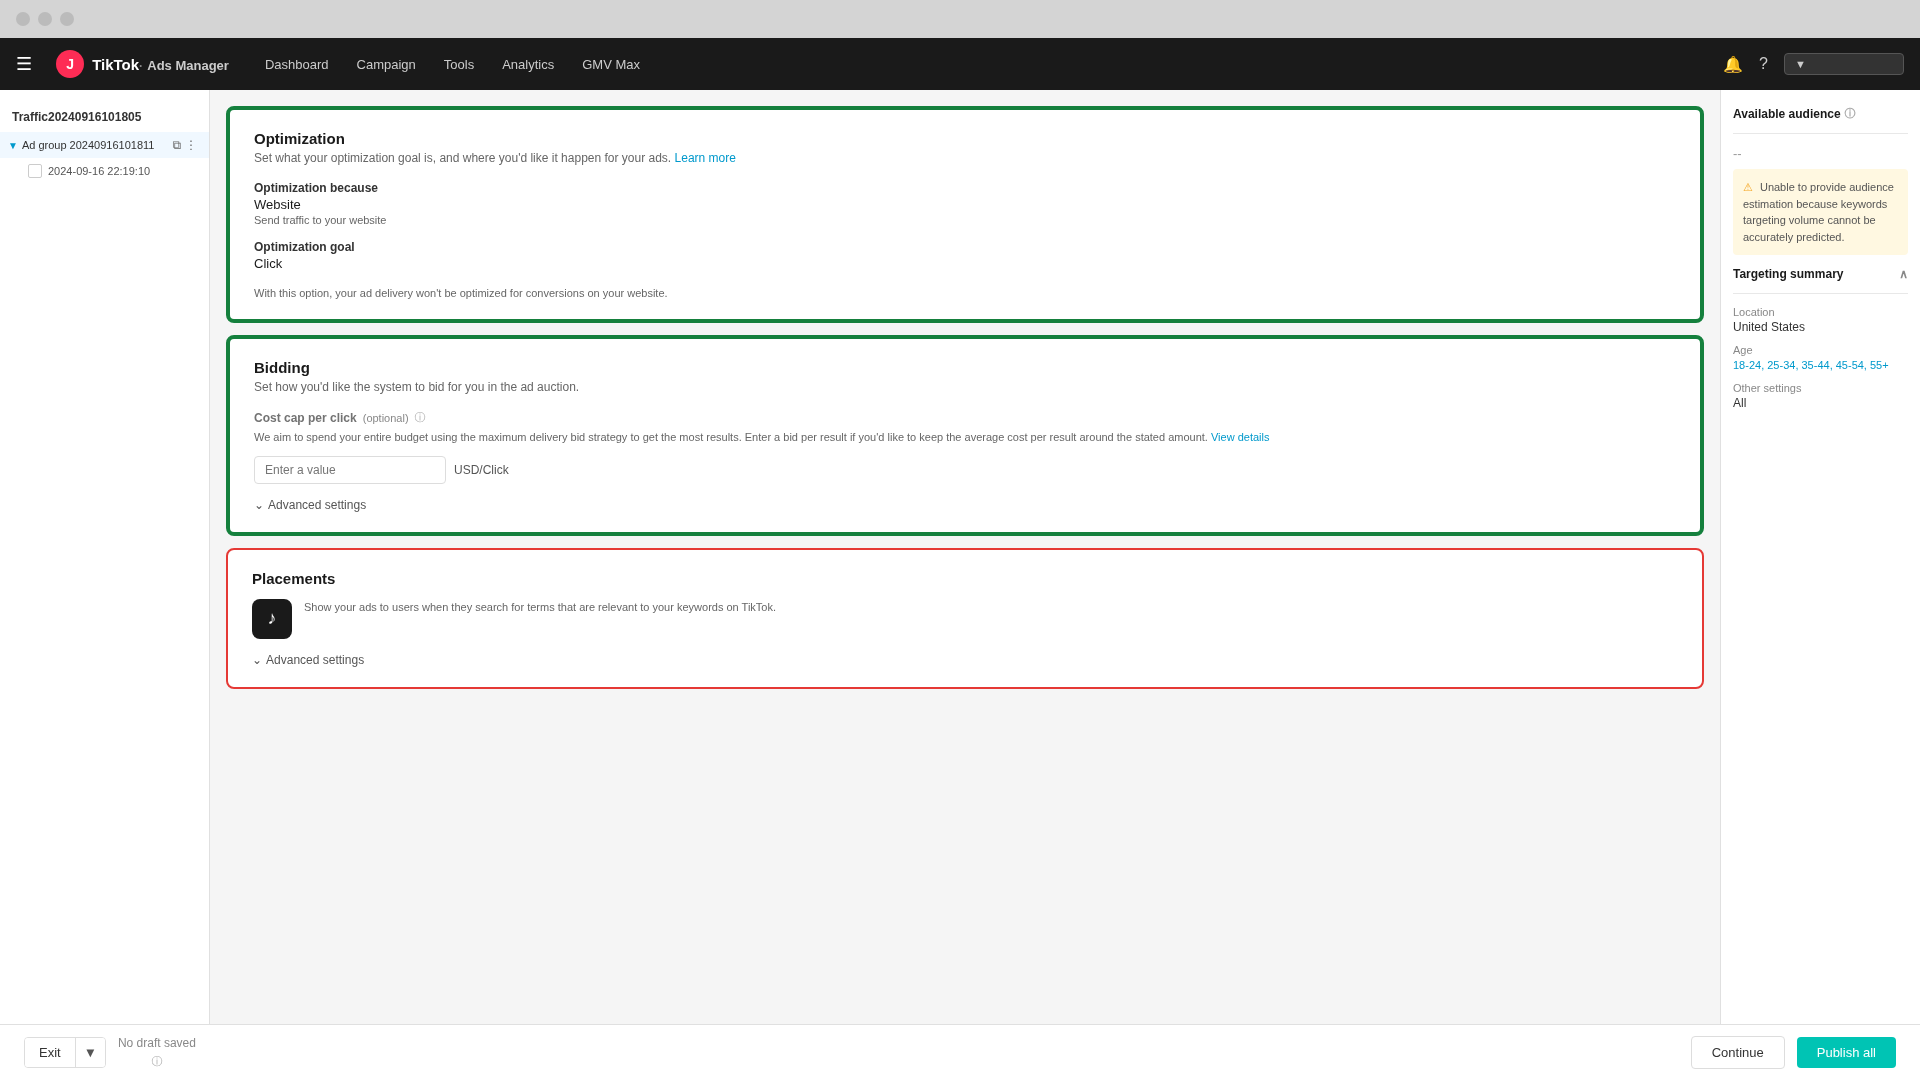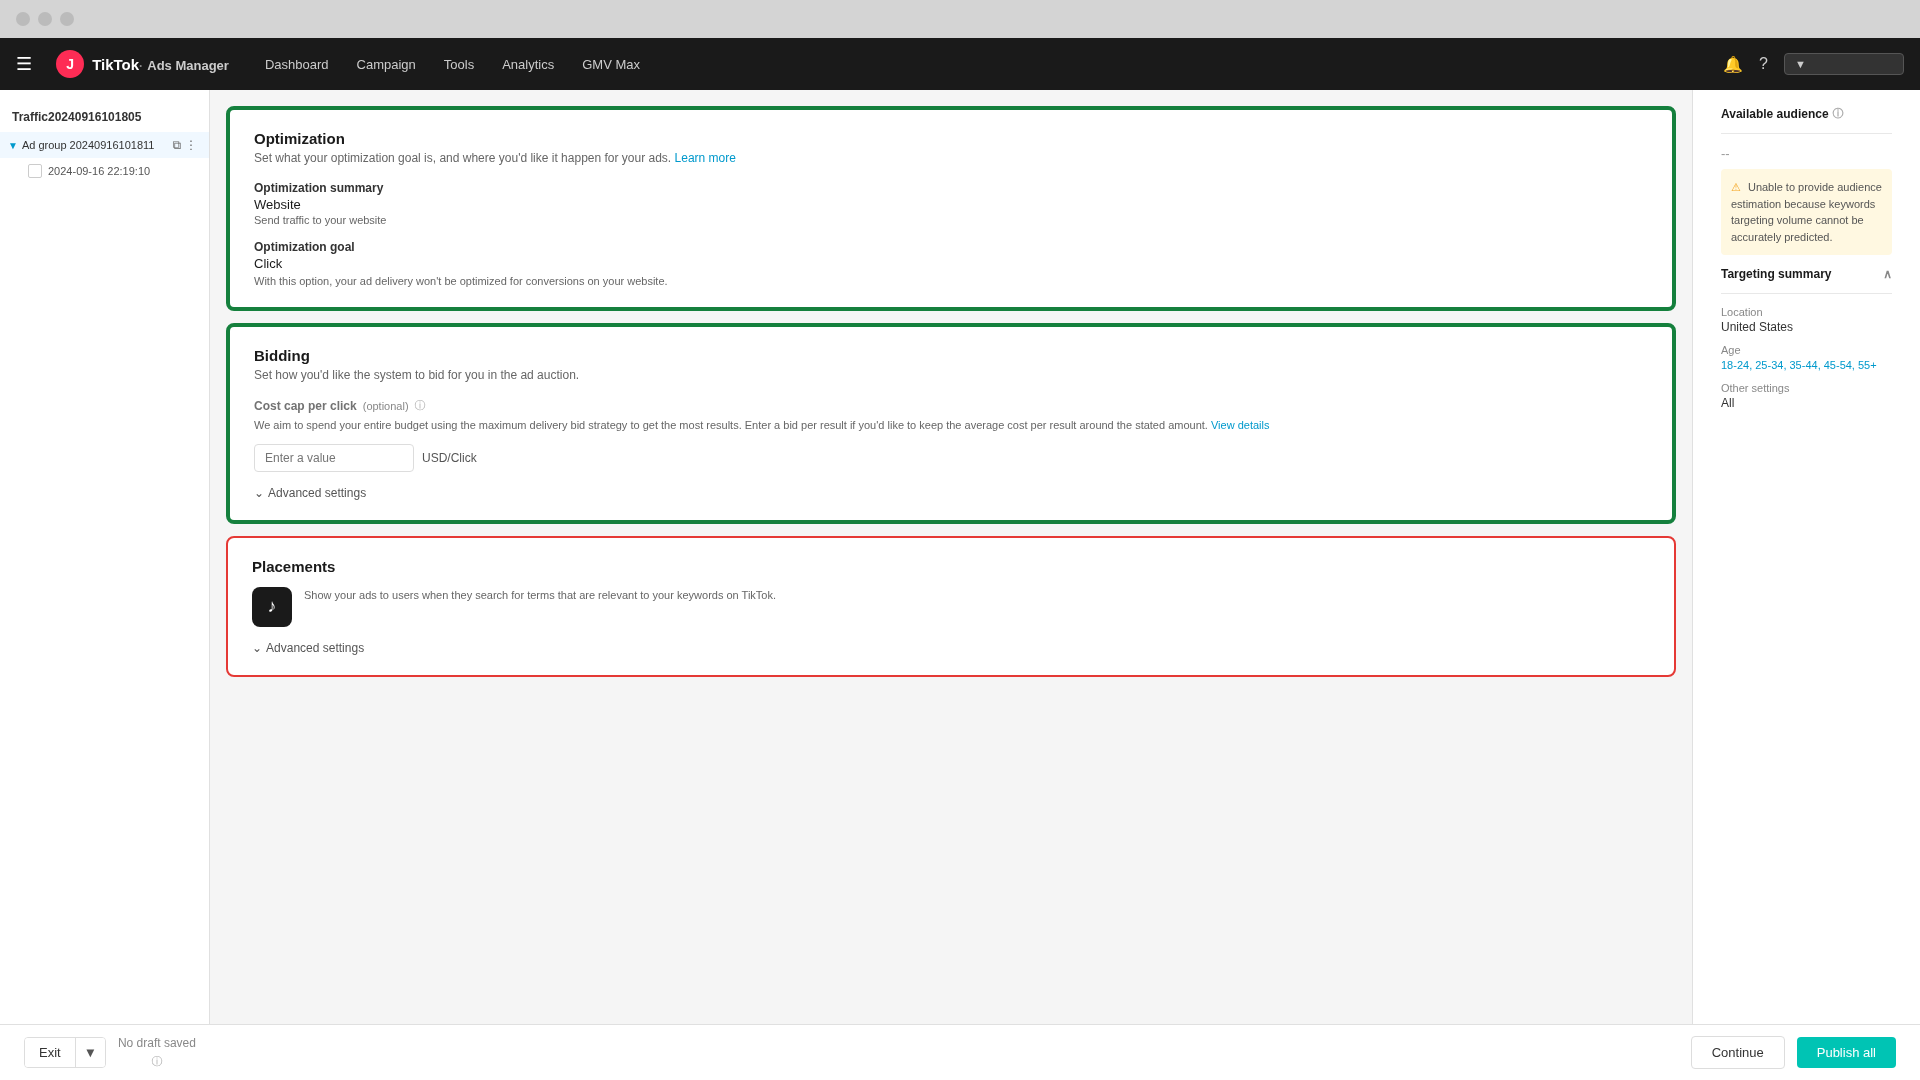--- a/index.html
+++ b/index.html
@@ -36,45 +36,45 @@
     .section-card { background: white; border-radius: 8px; margin-bottom: 12px; padding: 20px 24px; border: 4px solid #15803d; }
 
     .section-title { font-size: 15px; font-weight: 600; color: #1a1a1a; margin-bottom: 4px; }
     .section-desc { font-size: 12px; color: #666; margin-bottom: 16px; }
     .section-desc a { color: #0099cc; text-decoration: none; }
 
     .field-label { font-size: 12px; font-weight: 600; color: #333; margin-bottom: 2px; margin-top: 14px; }
     .field-value { font-size: 13px; color: #1a1a1a; margin-bottom: 2px; }
     .field-sub { font-size: 11px; color: #666; }
 
-    .optimization-goal-desc { font-size: 11px; color: #666; margin-top: 4px; }
+    .optimization-goal-desc { font-size: 11px; color: #666; margin-top: 16px; }
 
     .cost-cap-row { display: flex; align-items: center; gap: 6px; margin-bottom: 4px; }
     .cost-cap-label { font-size: 12px; font-weight: 600; color: #737373; }
     .optional-tag { font-size: 11px; color: #888; }
     .info-icon { color: #aaa; font-size: 11px; cursor: pointer; }
 
     .cost-info { font-size: 11px; color: #666; margin-bottom: 10px; line-height: 1.5; }
     .cost-info a { color: #0099cc; text-decoration: none; }
 
     .cost-input-row { display: flex; align-items: center; gap: 8px; }
-    .cost-input { border: 1px solid #ddd; border-radius: 4px; padding: 6px 10px; font-size: 12px; color: #999; width: 160px; outline: none; }
+    .cost-input { border: 1px solid #ddd; border-radius: 4px; padding: 6px 10px; font-size: 12px; color: #999; width: 192px; outline: none; }
     .cost-unit { font-size: 12px; color: #555; }
 
     .advanced-link { display: flex; align-items: center; gap: 4px; color: #555; font-size: 12px; cursor: pointer; margin-top: 14px; }
 
     .placements-card { background: white; border-radius: 8px; margin-bottom: 12px; padding: 20px 24px; border: 2px solid #e53935; }
 
     .placement-item { display: flex; align-items: flex-start; gap: 12px; margin-top: 12px; }
     .tiktok-icon { width: 40px; height: 40px; border-radius: 8px; background: #1a1a1a; display: flex; align-items: center; justify-content: center; flex-shrink: 0; }
     .placement-info { flex: 1; }
     .placement-name { font-size: 13px; font-weight: 600; color: #1a1a1a; }
     .placement-desc { font-size: 11px; color: #666; margin-top: 2px; }
 
-    .right-panel { width: 228px; background: white; border-left: 1px solid #e0e0e0; padding: 16px 28px; flex-shrink: 0; }
+    .right-panel { width: 200px; background: white; border-left: 1px solid #e0e0e0; padding: 16px 12px; flex-shrink: 0; }
 
     .panel-section-title { font-size: 12px; font-weight: 600; color: #1a1a1a; margin-bottom: 8px; display: flex; align-items: center; gap: 4px; }
     .panel-divider { border: none; border-top: 1px solid #e8e8e8; margin: 12px 0; }
     .panel-placeholder { font-size: 13px; color: #999; margin-bottom: 8px; }
 
     .warning-box { background: #fff8e1; border-radius: 4px; padding: 10px; margin-bottom: 8px; }
     .warning-text { font-size: 11px; color: #555; line-height: 1.5; }
     .warning-icon { color: #f5a623; margin-right: 4px; }
 
     .targeting-section { margin-top: 12px; }
@@ -156,21 +156,21 @@
   <div class="content-area">
     <div class="content-scroll">
 
       <div class="section-card">
         <div class="section-title">Optimization</div>
         <div class="section-desc">
           <span>Set what your optimization goal is, and where you'd like it happen for your ads.</span>
           <a href="#">Learn more</a>
         </div>
 
-        <div class="field-label">Optimization summary</div>
+        <div class="field-label">Optimization because</div>
         <div class="field-value">Website</div>
         <div class="field-sub">Send traffic to your website</div>
 
         <div class="field-label">Optimization goal</div>
         <div class="field-value">Click</div>
         <div class="optimization-goal-desc">
           <span>With this option, your ad delivery won't be optimized for conversions on your website.</span>
         </div>
       </div>
 

